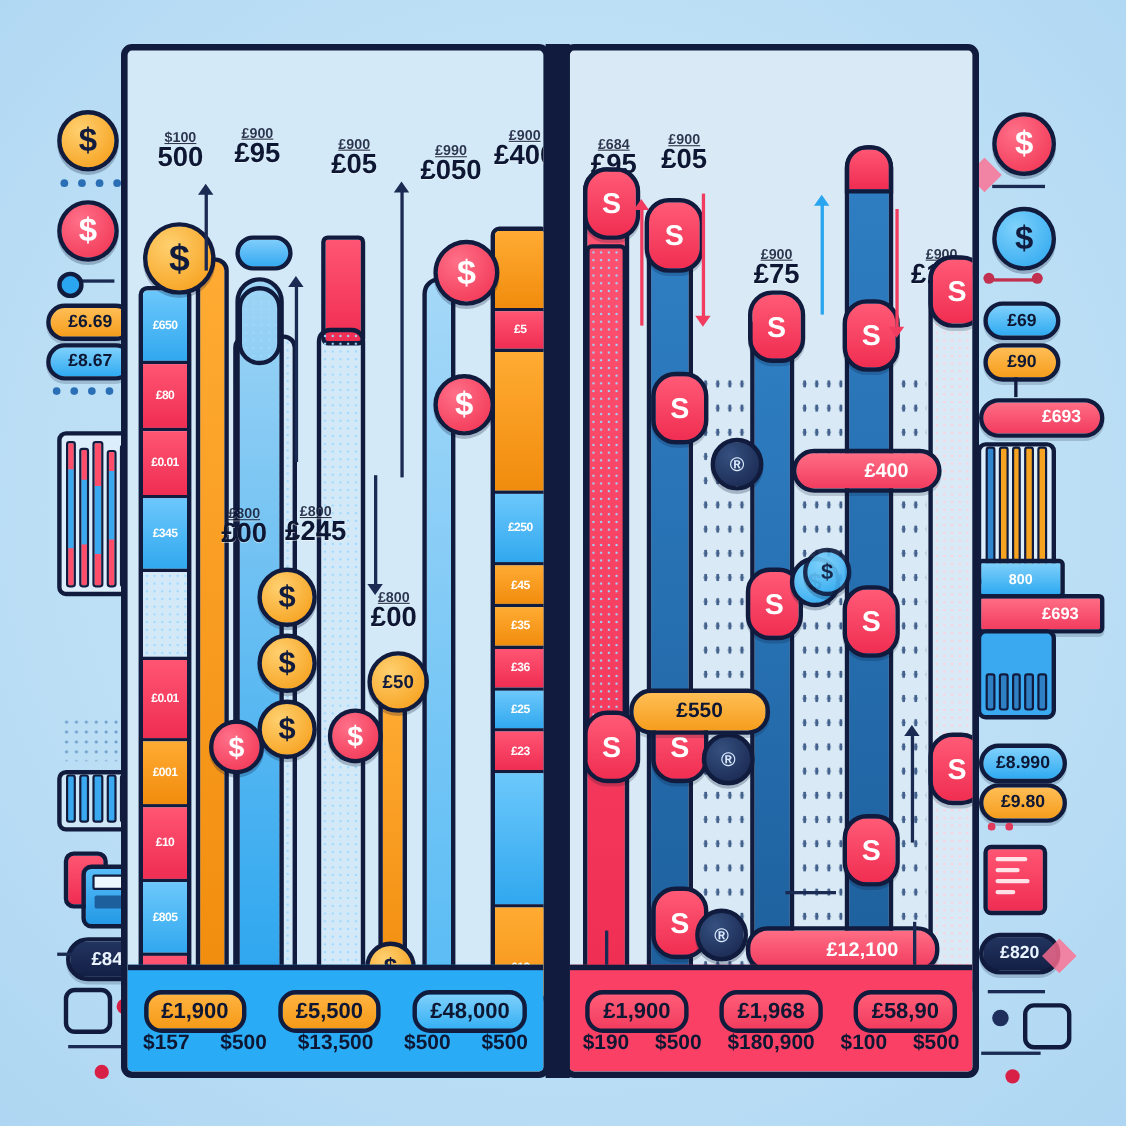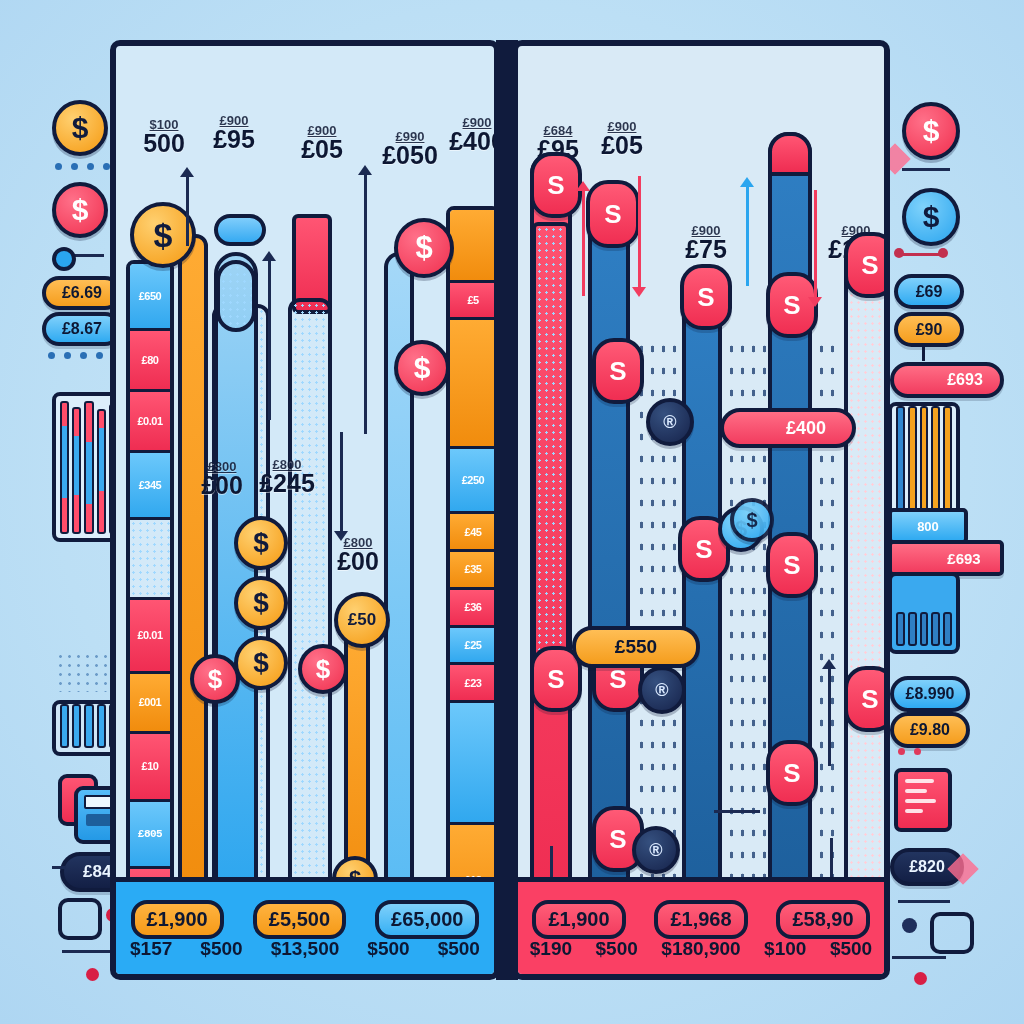--- a/index.html
+++ b/index.html
@@ -236,21 +236,21 @@
 
     <div class="stack" style="left:10px;top:214px;width:48px;height:650px;">
       <div class="seg b-blue" style="height:10%;">£650</div>
       <div class="seg b-red" style="height:9%;">£80</div>
       <div class="seg b-red" style="height:9%;">£0.01</div>
       <div class="seg b-blue" style="height:10%;">£345</div>
       <div class="seg b-navy dots" style="height:12%;"></div>
       <div class="seg b-red" style="height:11%;">£0.01</div>
       <div class="seg b-or" style="height:9%;">£001</div>
       <div class="seg b-red" style="height:10%;">£10</div>
-      <div class="seg b-blue" style="height:10%;font-family:Liberation Mono, monospace;">£805</div>
+      <div class="seg b-blue" style="height:10%;">£805</div>
       <div class="seg b-red" style="height:10%;">£871</div>
     </div>
 
     <div class="bar b-or" style="left:62px;top:188px;width:30px;height:676px;"></div>
 
     <div class="bar b-navy dots" style="left:96px;top:258px;width:58px;height:606px;"></div>
 
     <div class="bar b-blue" style="left:98px;top:206px;width:44px;height:660px;border-radius:22px;
                 background:linear-gradient(#9ed4f5,#2aa5ef);"></div>
     <div class="bar b-blue dots" style="left:100px;top:214px;width:40px;height:72px;border-radius:20px;"></div>
@@ -307,21 +307,21 @@
 
     <div class="arrow up" style="left:70px;top:130px;height:70px;"></div>
     <div class="arrow up" style="left:152px;top:214px;height:160px;"></div>
     <div class="arrow up" style="left:248px;top:128px;height:260px;"></div>
     <div class="arrow down" style="left:224px;top:386px;height:100px;"></div>
 
     <div class="footer" id="foot-esim">
       <div class="footrow">
         <div class="fpill fp-or">£1,900</div>
         <div class="fpill fp-or">£5,500</div>
-        <div class="fpill fp-bl">£65,000</div>
+        <div class="fpill fp-bl">£48,000</div>
       </div>
       <div class="footsub">
         <span>$157</span>
         <span>$500</span>
         <span>$13,500</span>
         <span>$500</span>
         <span>$500</span>
       </div>
     </div>
   </div>
@@ -379,20 +379,21 @@
     <div class="spill" style="left:326px;top:620px;width:44px;height:58px;">S</div>
 
     <div class="coin c-bl" style="left:128px;top:352px;width:40px;height:40px;font-size:18px;background:radial-gradient(circle at 35% 30%,#35507f,#16234b);color:#dbeaff;">®</div>
     <div class="coin c-bl" style="left:120px;top:620px;width:40px;height:40px;font-size:18px;background:radial-gradient(circle at 35% 30%,#35507f,#16234b);color:#dbeaff;">®</div>
     <div class="coin c-bl" style="left:114px;top:780px;width:40px;height:40px;font-size:18px;background:radial-gradient(circle at 35% 30%,#35507f,#16234b);color:#dbeaff;">®</div>
     <div class="coin c-bl" style="left:200px;top:460px;width:38px;height:38px;font-size:22px;">$</div>
     <div class="coin c-bl" style="left:212px;top:452px;width:36px;height:36px;font-size:20px;opacity:.9;">$</div>
 
     <div class="hpill hp-or" style="left:54px;top:580px;width:120px;height:34px;font-size:19px;">£550</div>
     <div class="hpill hp-rd" style="left:202px;top:362px;width:92px;height:32px;font-size:18px;">£400</div>
+    <div class="hpill hp-rd" style="left:160px;top:796px;width:132px;height:34px;font-size:18px;">£12,100</div>
 
     <div class="arrow red up" style="left:64px;top:144px;height:106px;"></div>
     <div class="arrow red down" style="left:120px;top:130px;height:112px;"></div>
     <div class="arrow blue up" style="left:228px;top:140px;height:100px;"></div>
     <div class="arrow red down" style="left:296px;top:144px;height:108px;"></div>
     <div class="arrow up" style="left:310px;top:622px;height:98px;"></div>
     <div class="arrow down" style="left:32px;top:800px;height:60px;"></div>
     <div class="arrow down" style="left:312px;top:792px;height:64px;"></div>
     <div class="hline" style="left:196px;top:764px;width:46px;"></div>
 

